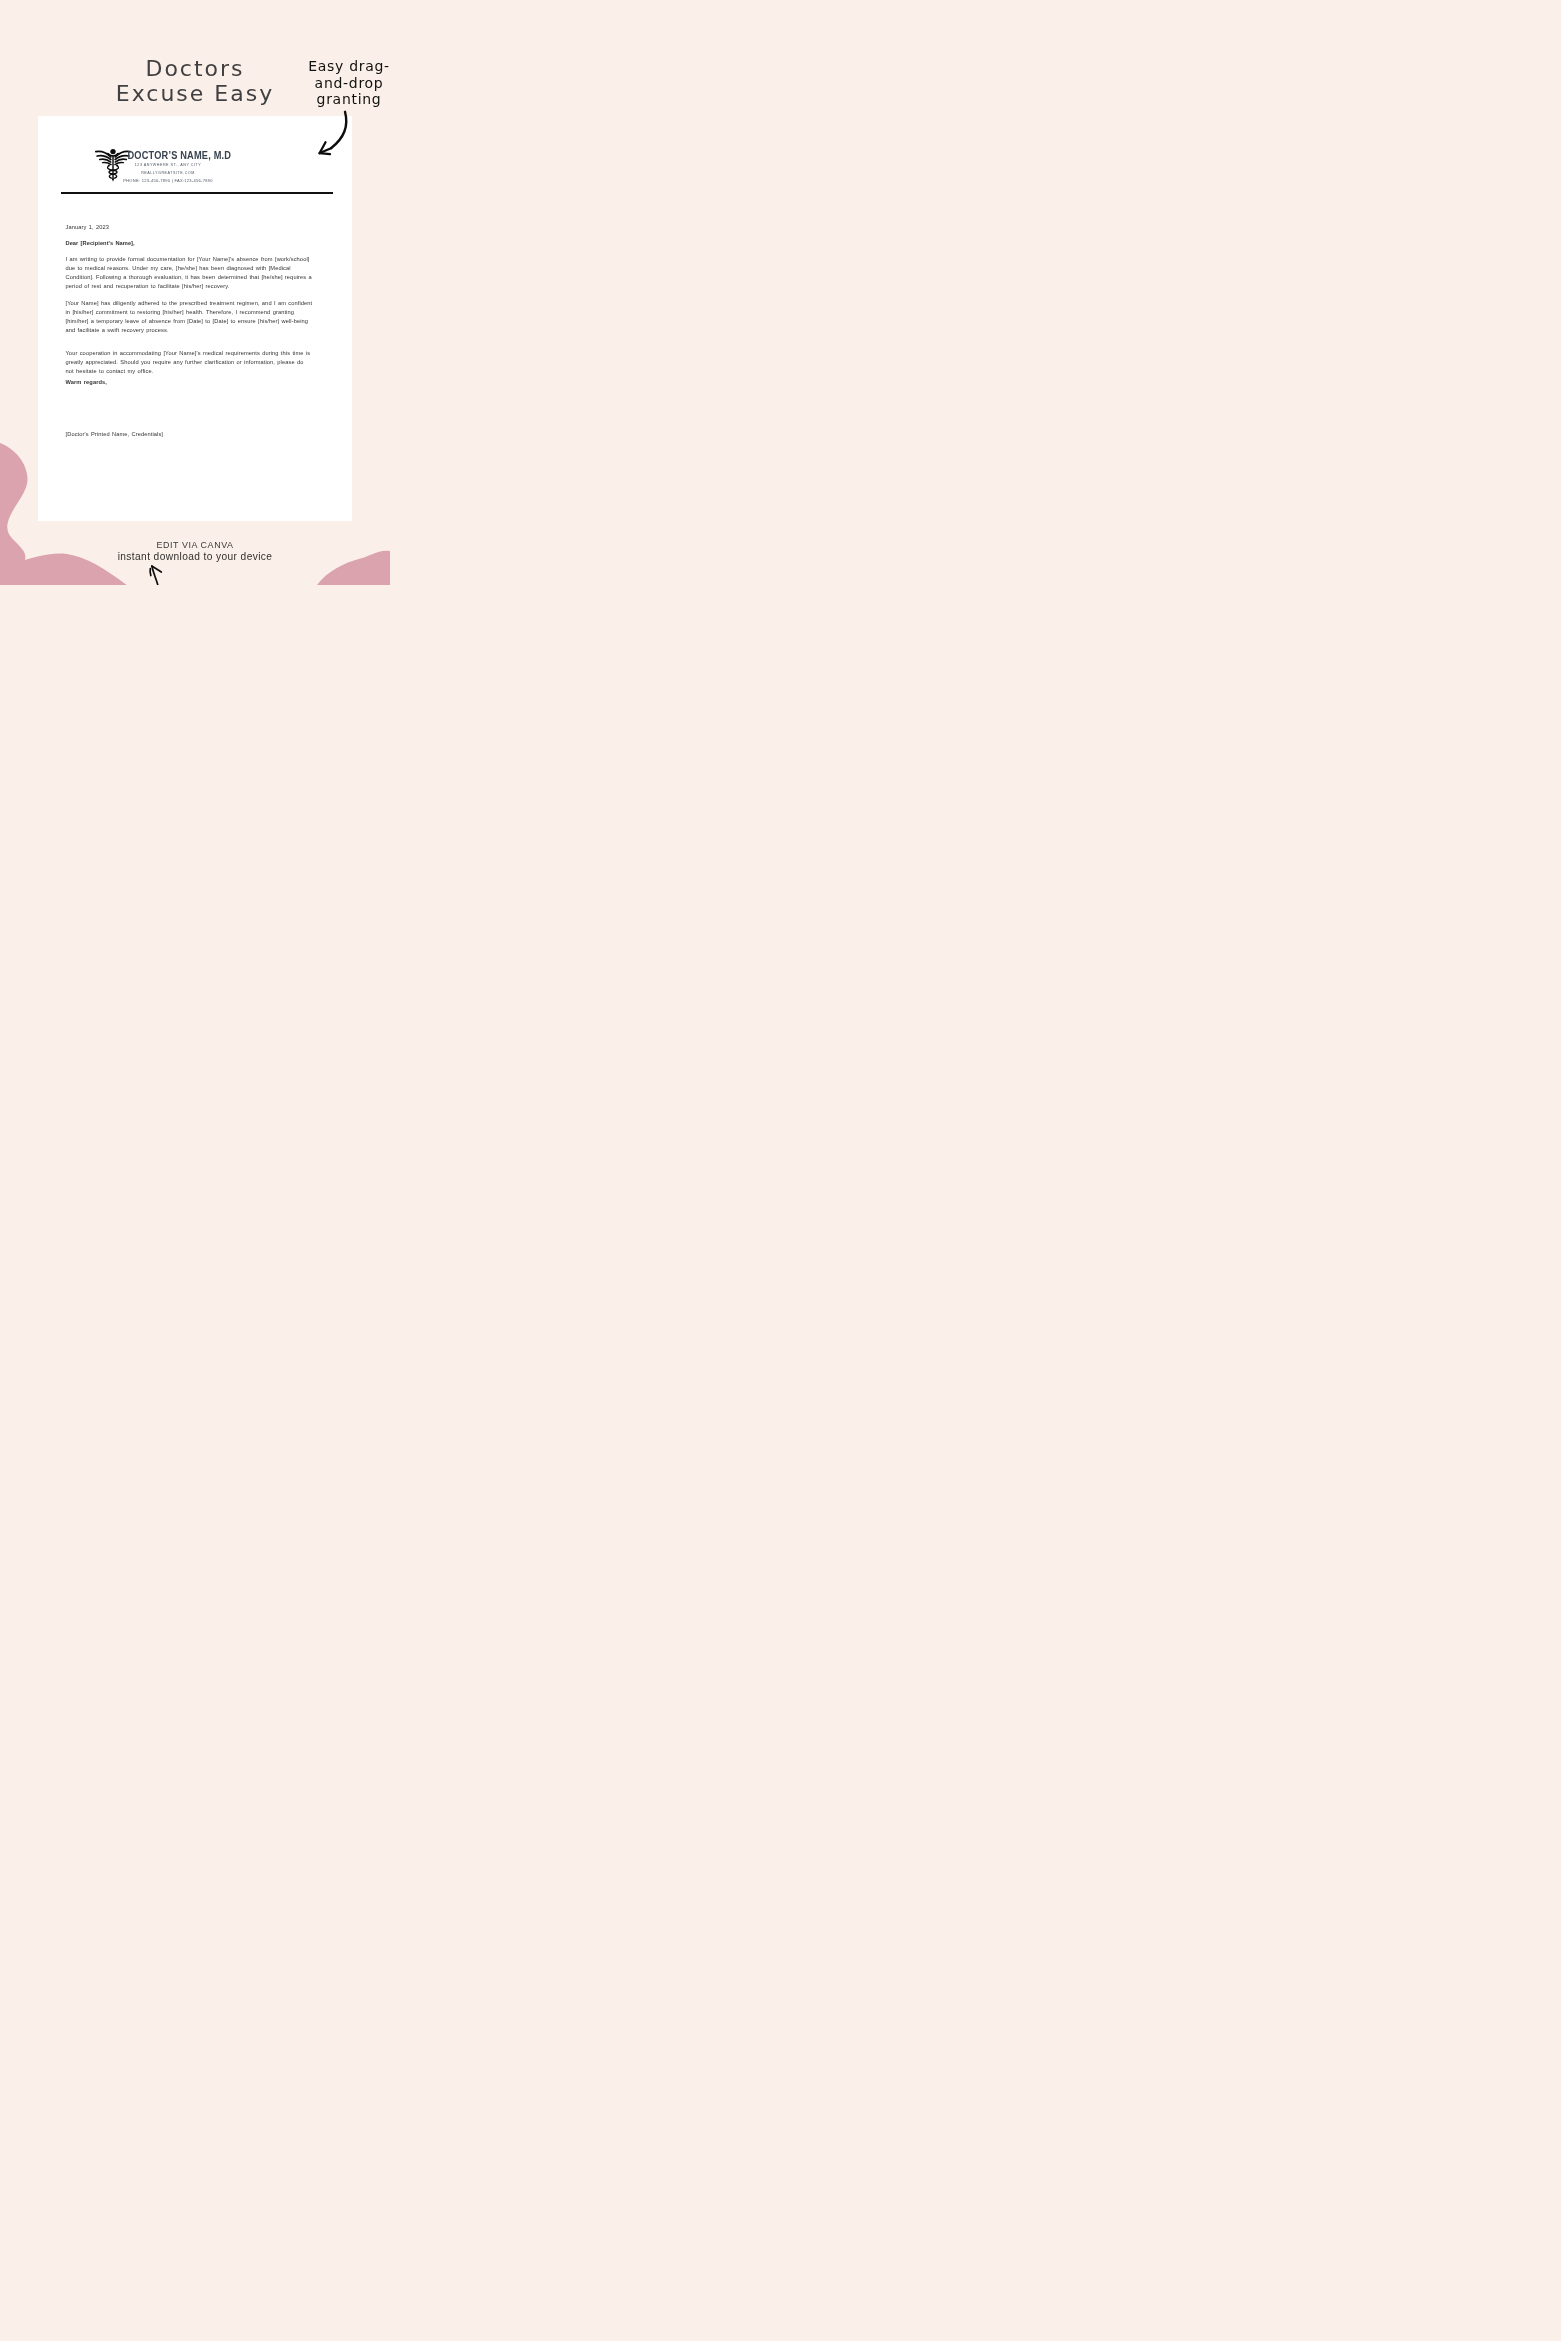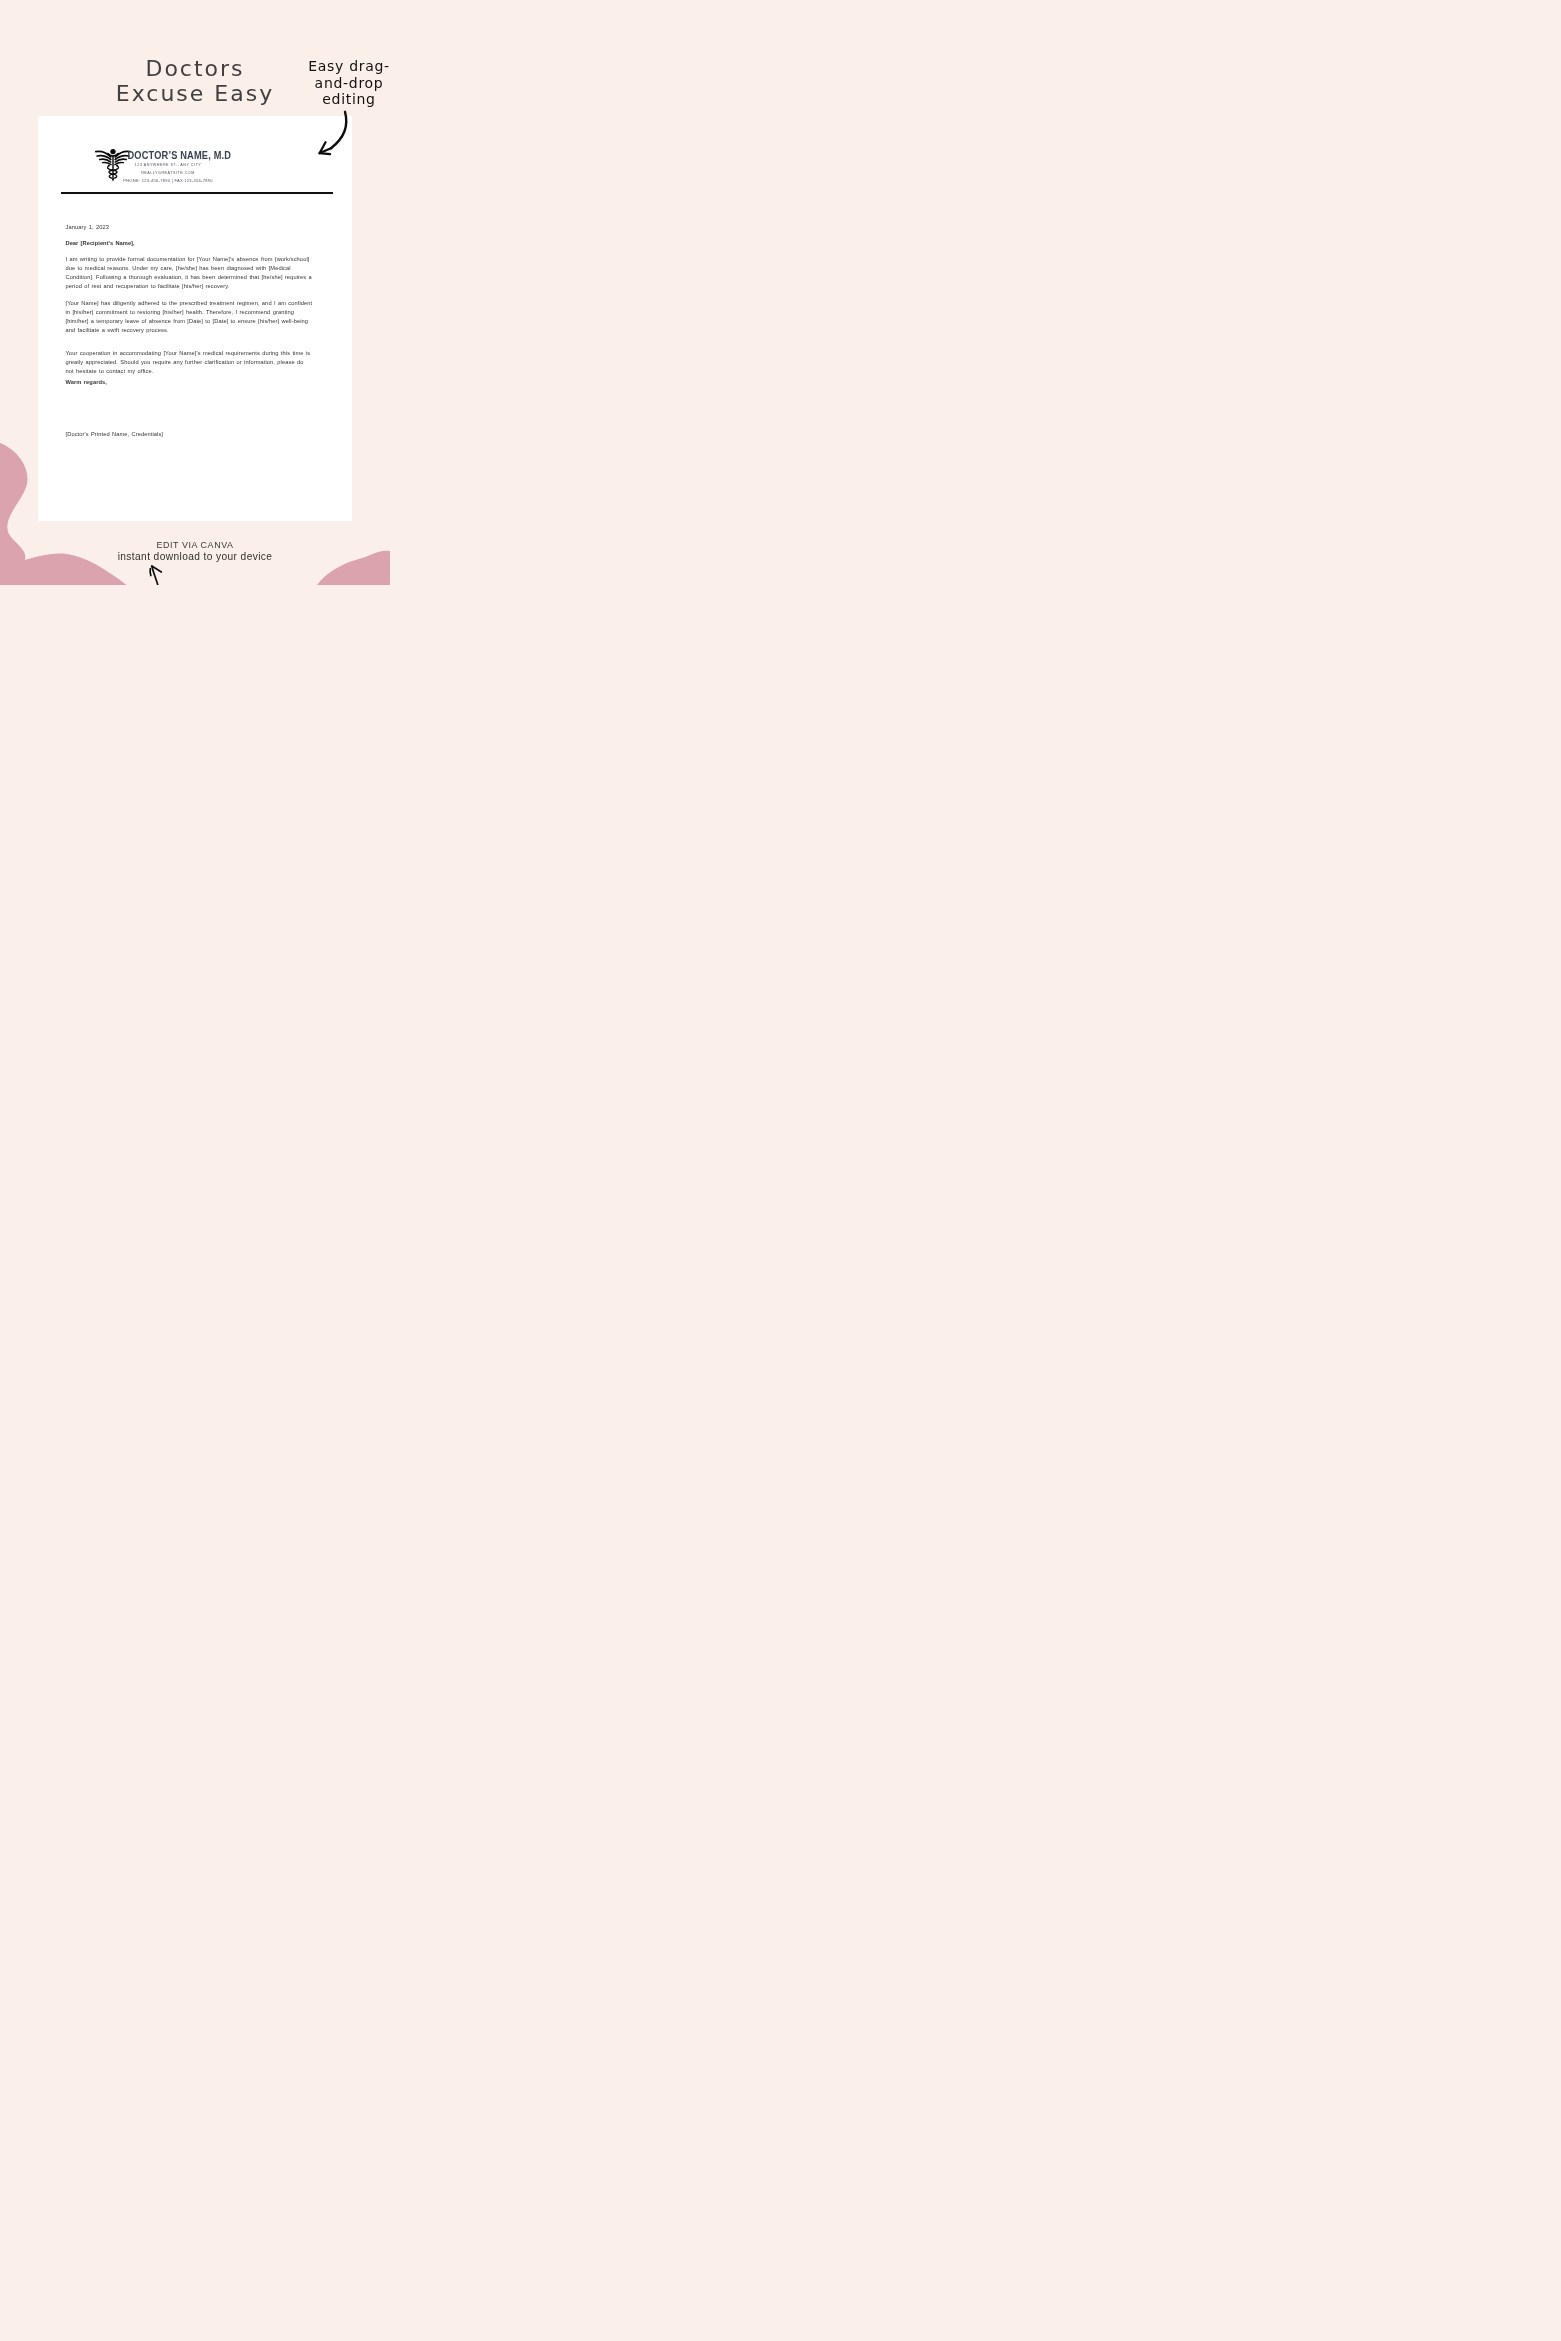--- a/index.html
+++ b/index.html
@@ -125,21 +125,21 @@
   </svg>
 
   <div class="title">
     <div>Doctors</div>
     <div>Excuse Easy</div>
   </div>
 
   <div class="tagline">
     <div>Easy drag-</div>
     <div>and-drop</div>
-    <div>editing</div>
+    <div>granting</div>
   </div>
 
   <div class="document">
 
     <svg class="caduceus" width="38" height="35" viewBox="0 0 120 110" aria-hidden="true">
       <g fill="#0c0c0c" stroke="#0c0c0c" stroke-linecap="round">
         <circle cx="60" cy="11" r="8.5" stroke="none"></circle>
         <path d="M44 17 A19 17 0 0 0 76 17" fill="none" stroke-width="5"></path>
         <line x1="60" y1="24" x2="60" y2="99" stroke-width="4.5"></line>
         <path d="M60 106 L56.5 96 L63.5 96 Z" stroke="none"></path>

